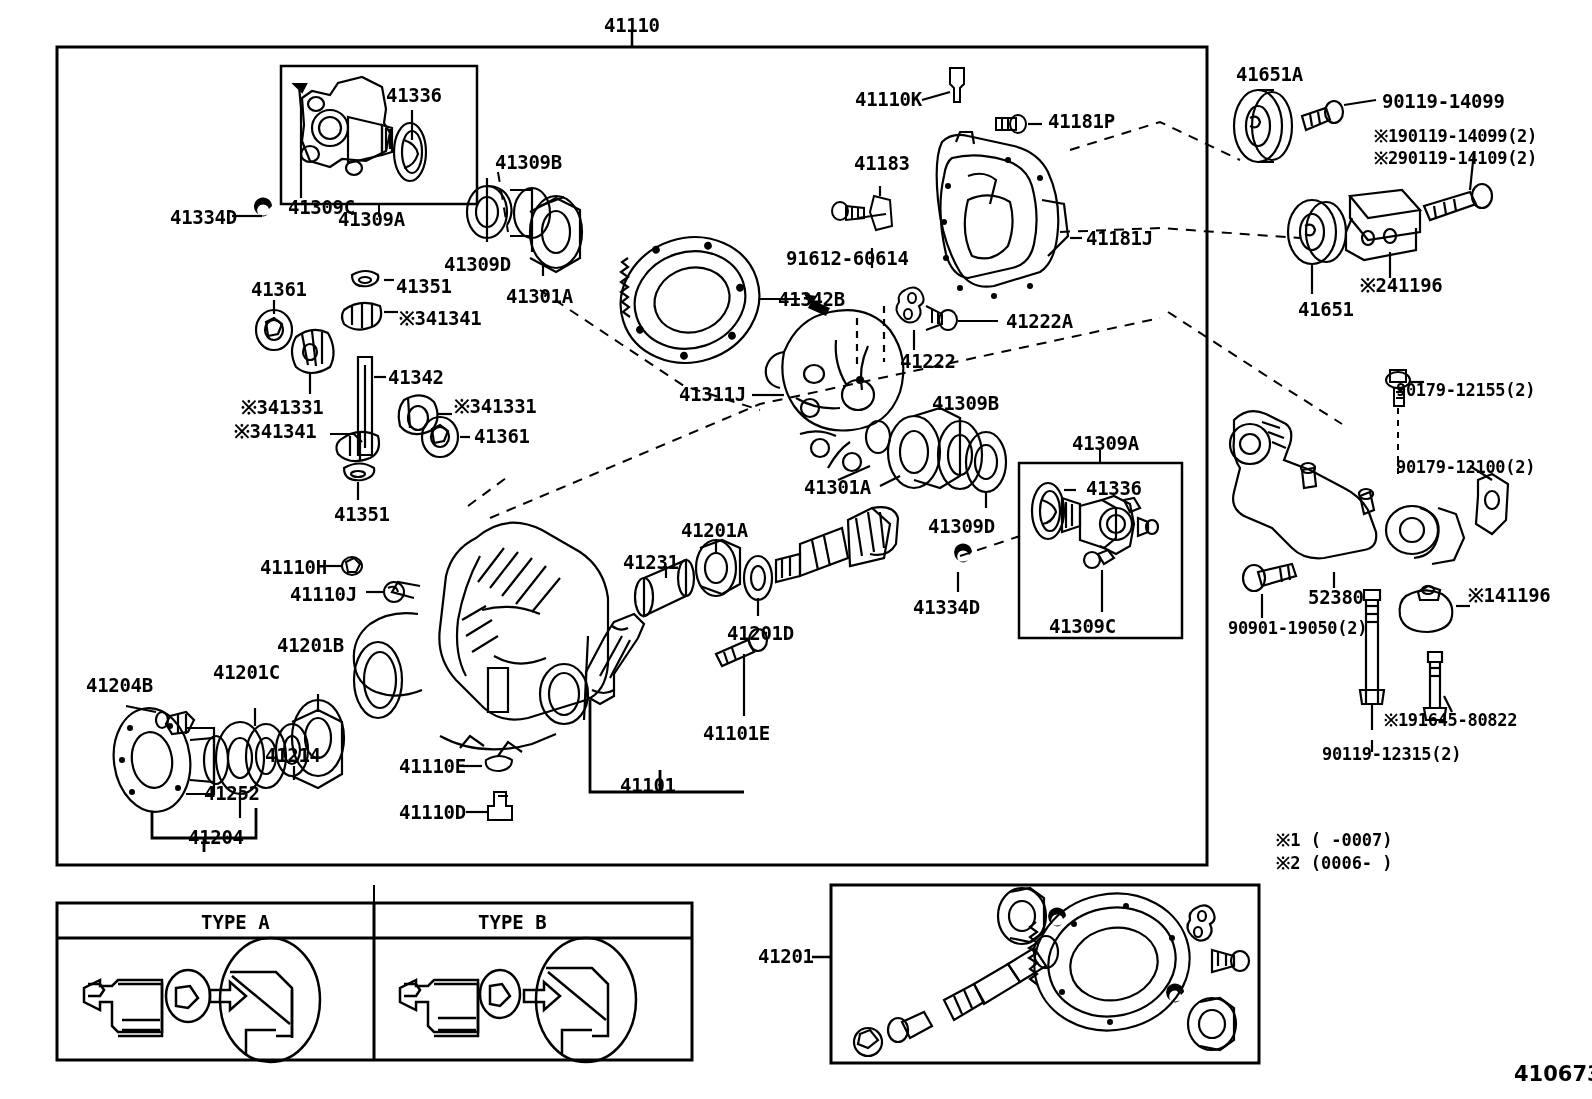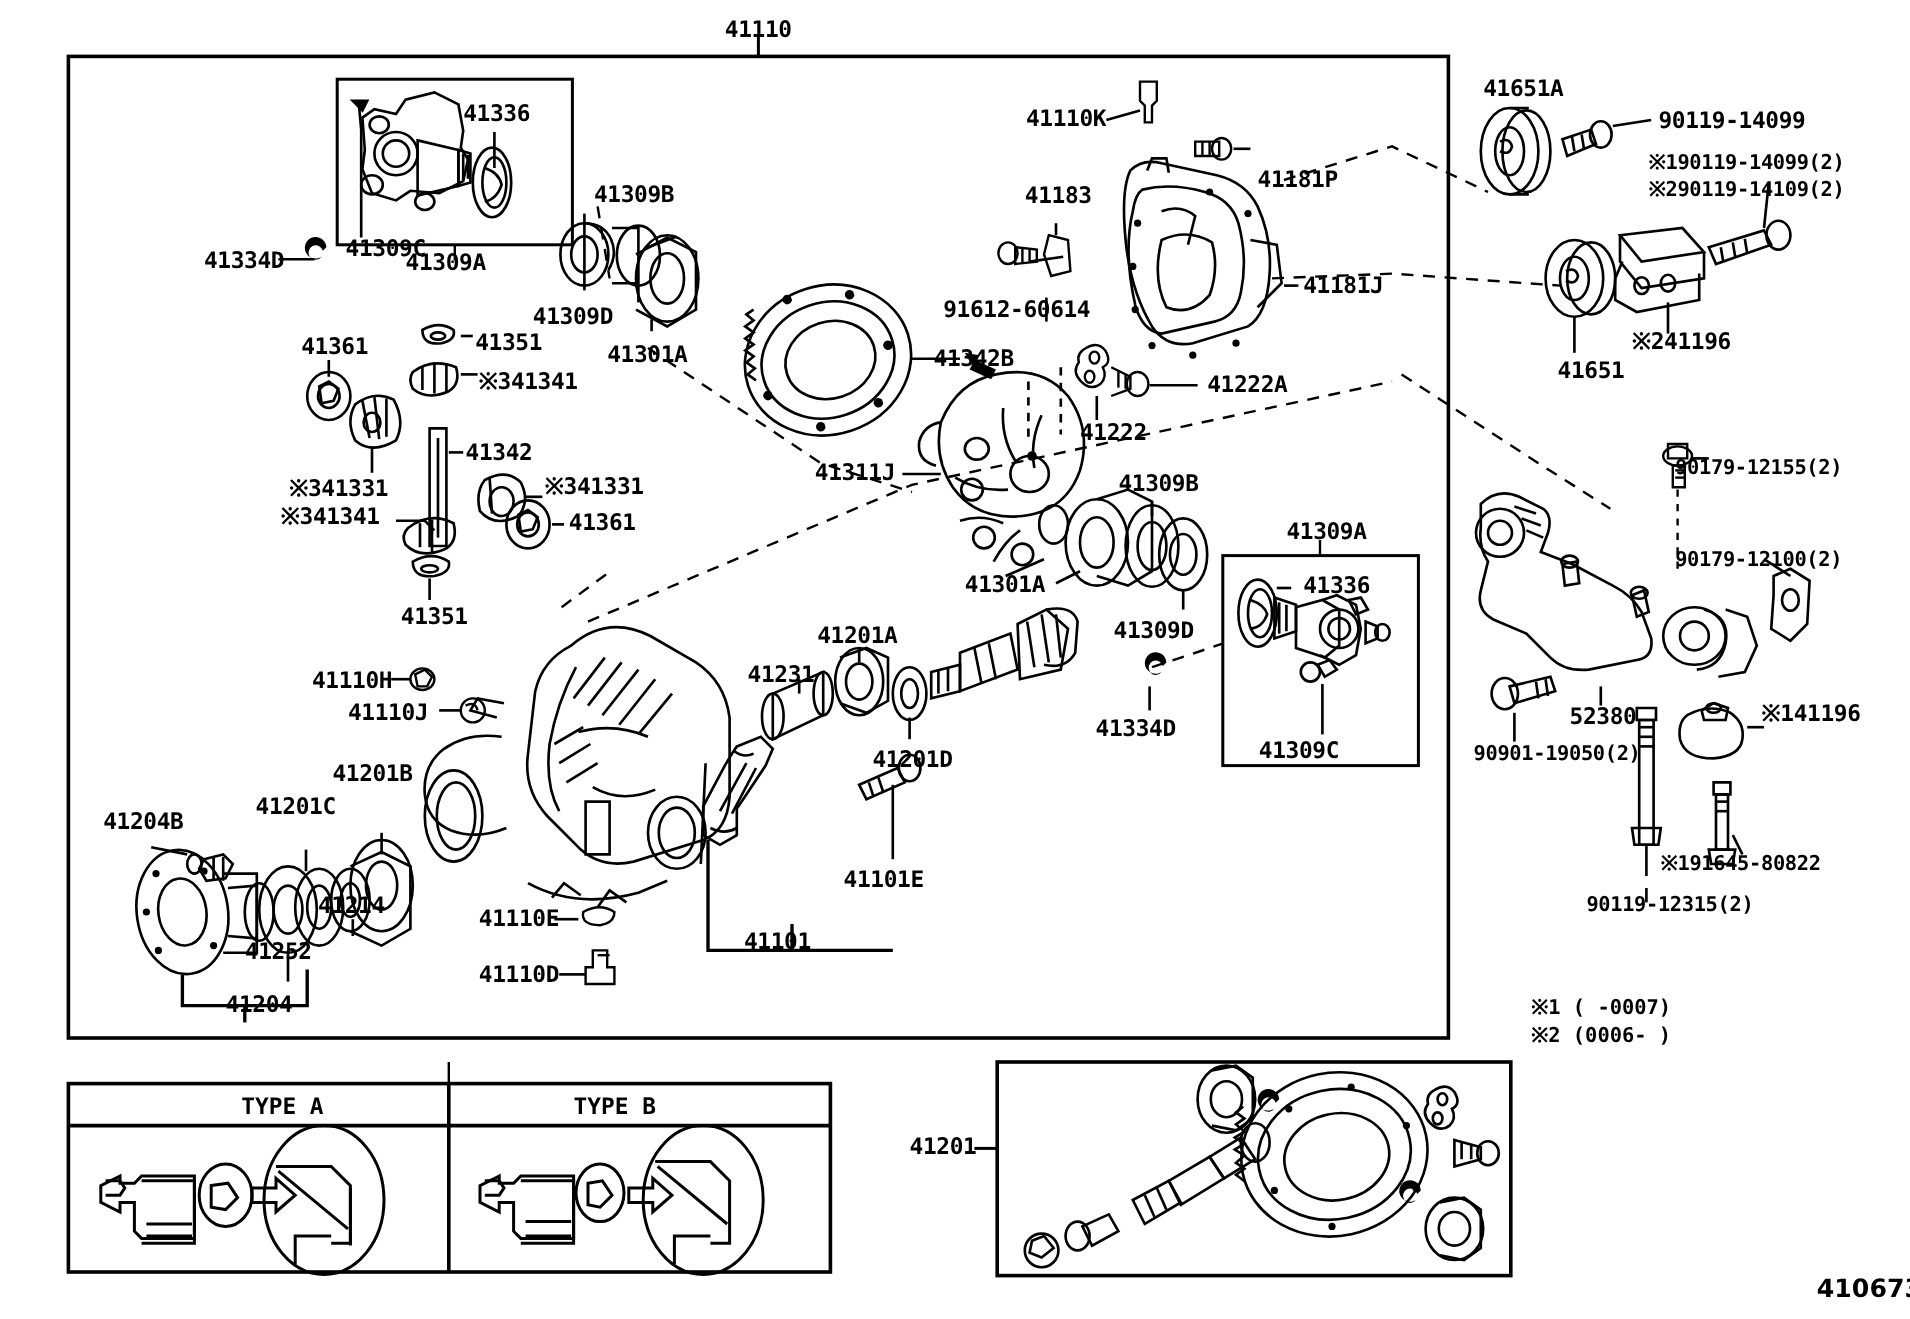--- a/index.html
+++ b/index.html
@@ -594,21 +594,21 @@
   <div class="lbl" style="left:396px;top:277px;">41351</div>
   <div class="lbl" style="left:399px;top:309px;">※341341</div>
   <div class="lbl" style="left:388px;top:368px;">41342</div>
   <div class="lbl" style="left:241px;top:398px;">※341331</div>
   <div class="lbl" style="left:454px;top:397px;">※341331</div>
   <div class="lbl" style="left:234px;top:422px;">※341341</div>
   <div class="lbl" style="left:474px;top:427px;">41361</div>
   <div class="lbl" style="left:334px;top:505px;">41351</div>
 
   <div class="lbl" style="left:855px;top:90px;">41110K</div>
-  <div class="lbl" style="left:1048px;top:112px;margin-top:29px;">41181P</div>
+  <div class="lbl" style="left:1048px;top:112px;">41181P</div>
   <div class="lbl" style="left:854px;top:154px;">41183</div>
   <div class="lbl" style="left:786px;top:249px;">91612-60614</div>
   <div class="lbl" style="left:1086px;top:229px;">41181J</div>
   <div class="lbl" style="left:778px;top:290px;">41342B</div>
   <div class="lbl" style="left:1006px;top:312px;">41222A</div>
   <div class="lbl" style="left:900px;top:352px;">41222</div>
   <div class="lbl" style="left:679px;top:385px;">41311J</div>
 
   <div class="lbl" style="left:932px;top:394px;">41309B</div>
   <div class="lbl" style="left:804px;top:478px;">41301A</div>

